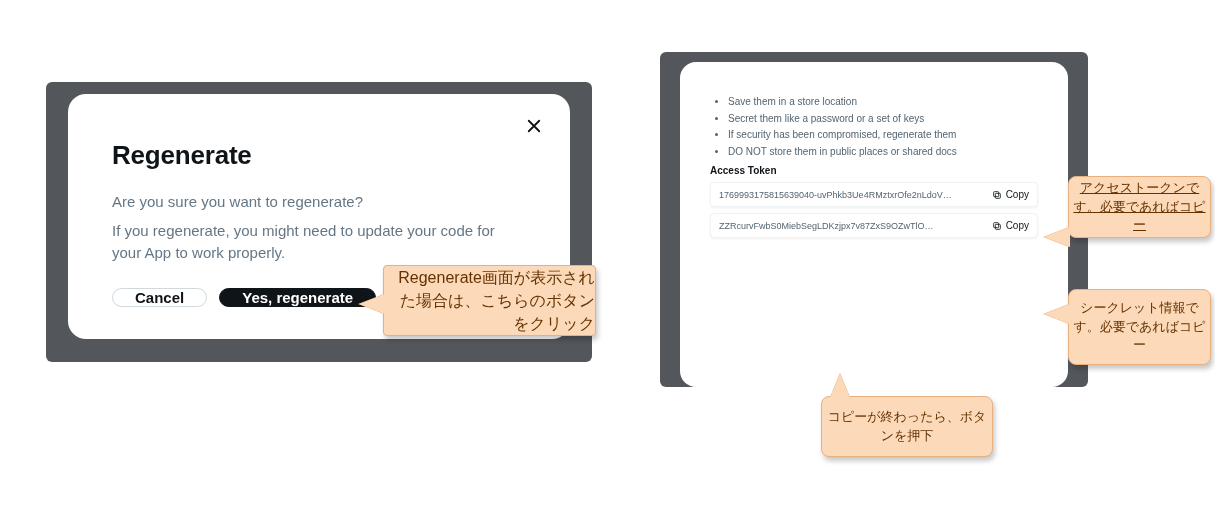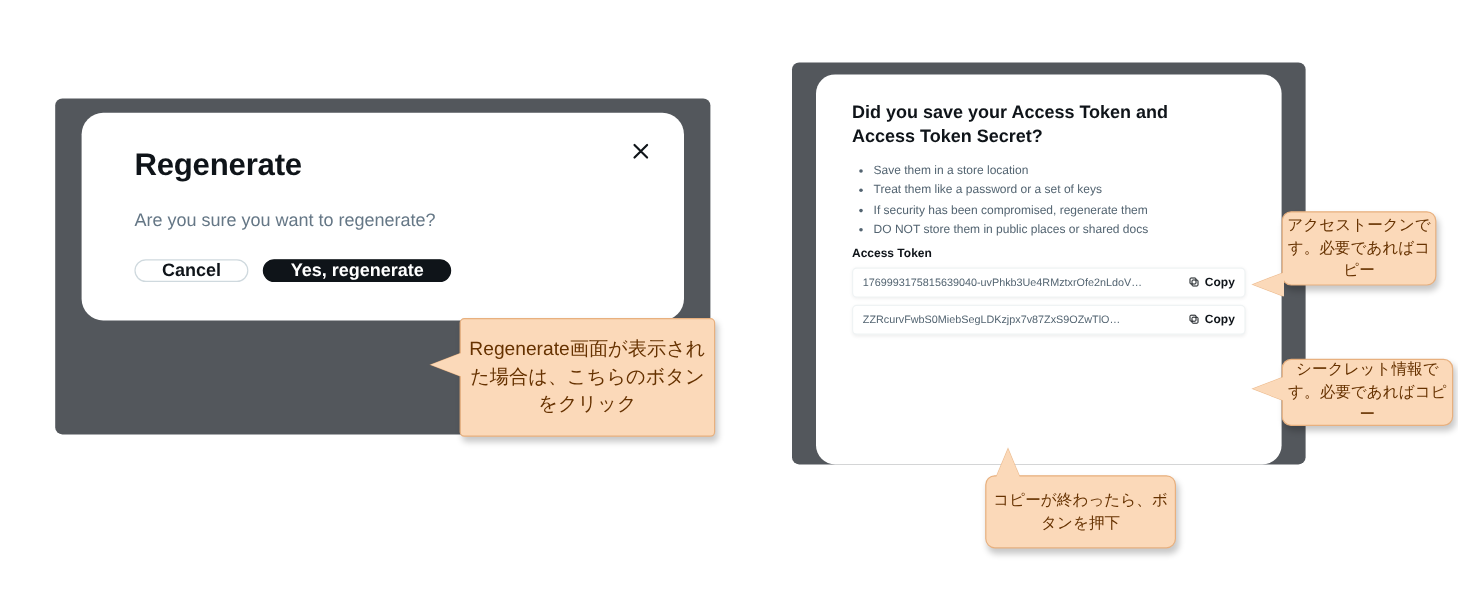--- a/index.html
+++ b/index.html
@@ -33,20 +33,21 @@
       width: 28px; height: 28px;
       background: none; border: none;
       cursor: pointer;
       display: flex; align-items: center; justify-content: center;
     }
     .modal1-title {
       font-size: 26px;
       font-weight: 800;
       color: #0f1419;
       letter-spacing: -0.2px;
+      margin-top: 18px;
     }
     .modal1-q {
       font-size: 15px;
       color: #657786;
       margin-top: 22px;
     }
     .modal1-p {
       font-size: 15px;
       color: #657786;
       margin-top: 10px;
@@ -136,21 +137,21 @@
       overflow: hidden;
       text-overflow: ellipsis;
       max-width: 235px;
     }
     .copy-btn {
       background: none; border: none;
       display: flex; align-items: center; gap: 4px;
       cursor: pointer;
       color: #0f1419;
       font-size: 10px;
-      font-weight: 700;
+      font-weight: 400;
       flex-shrink: 0;
       justify-content: flex-end;
     }
     .copy-icon { width: 10px; height: 10px; }
 
     .modal2-actions { margin-top: 18px; }
 
     
     .callout {
       position: absolute;
@@ -180,58 +181,58 @@
     }
     
     .arrow-up {
       border-left: 10px solid transparent;
       border-right: 10px solid transparent;
       border-bottom: 24px solid #fbd9b9;
       top: -23px;
       filter: drop-shadow(0 -1px 0 #e8b07e);
     }
 
-    .c1 { left: 383px; top: 265px; width: 213px; height: 99px; font-size: 16px; }
+    .c1 { left: 383px; top: 265px; width: 213px; height: 71px; font-size: 16px; text-align: right; }
     .c1 .arrow-left { top: 28px; }
 
-    .c2 { left: 1068px; top: 176px; width: 129px; height: 62px; font-size: 13px; }
+    .c2 { left: 1068px; top: 176px; width: 143px; height: 62px; font-size: 13px; text-decoration: underline; }
     .c2 .arrow-left { top: 50px; }
 
-    .c3 { left: 1068px; top: 299px; width: 143px; height: 56px; font-size: 13px; }
+    .c3 { left: 1068px; top: 289px; width: 143px; height: 76px; font-size: 13px; }
     .c3 .arrow-left { top: 14px; }
 
-    .c4 { left: 821px; top: 396px; width: 159px; height: 61px; font-size: 13px; }
+    .c4 { left: 821px; top: 396px; width: 172px; height: 61px; font-size: 13px; }
     .c4 .arrow-up { left: 8px; }
 
     .close-svg { width: 18px; height: 18px; }
   </style>
 </head>
 <body>
 
 <div class="panel1-frame"></div>
 <div class="modal1">
   <button class="modal1-close">
     <svg class="close-svg" viewBox="0 0 24 24">
       <path d="M5 5 L19 19 M19 5 L5 19" stroke="#0f1419" stroke-width="2.4" stroke-linecap="round"></path>
     </svg>
   </button>
   <h1 class="modal1-title">Regenerate</h1>
   <p class="modal1-q">Are you sure you want to regenerate?</p>
+  <p class="modal1-p">If you regenerate, you might need to update your code for your App to work properly.</p>
   <div class="modal1-actions">
     <button class="btn btn-outline">Cancel</button>
     <button class="btn btn-black">Yes, regenerate</button>
   </div>
 </div>
 
 <div class="panel2-frame"></div>
 <div class="modal2">
-  <h2 class="modal2-title">Did you save your Access Token and Access Token Secret?</h2>
   <ul class="modal2-list">
     <li>Save them in a store location</li>
-    <li>Treat them like a password or a set of keys</li>
+    <li>Secret them like a password or a set of keys</li>
     <li>If security has been compromised, regenerate them</li>
     <li>DO NOT store them in public places or shared docs</li>
   </ul>
 
   <div class="field-block">
     <div class="field-label">Access Token</div>
     <div class="token-box">
       <div class="token-value">1769993175815639040-uvPhkb3Ue4RMztxrOfe2nLdoV3k77E</div>
       <button class="copy-btn">
         <svg class="copy-icon" viewBox="0 0 24 24">

